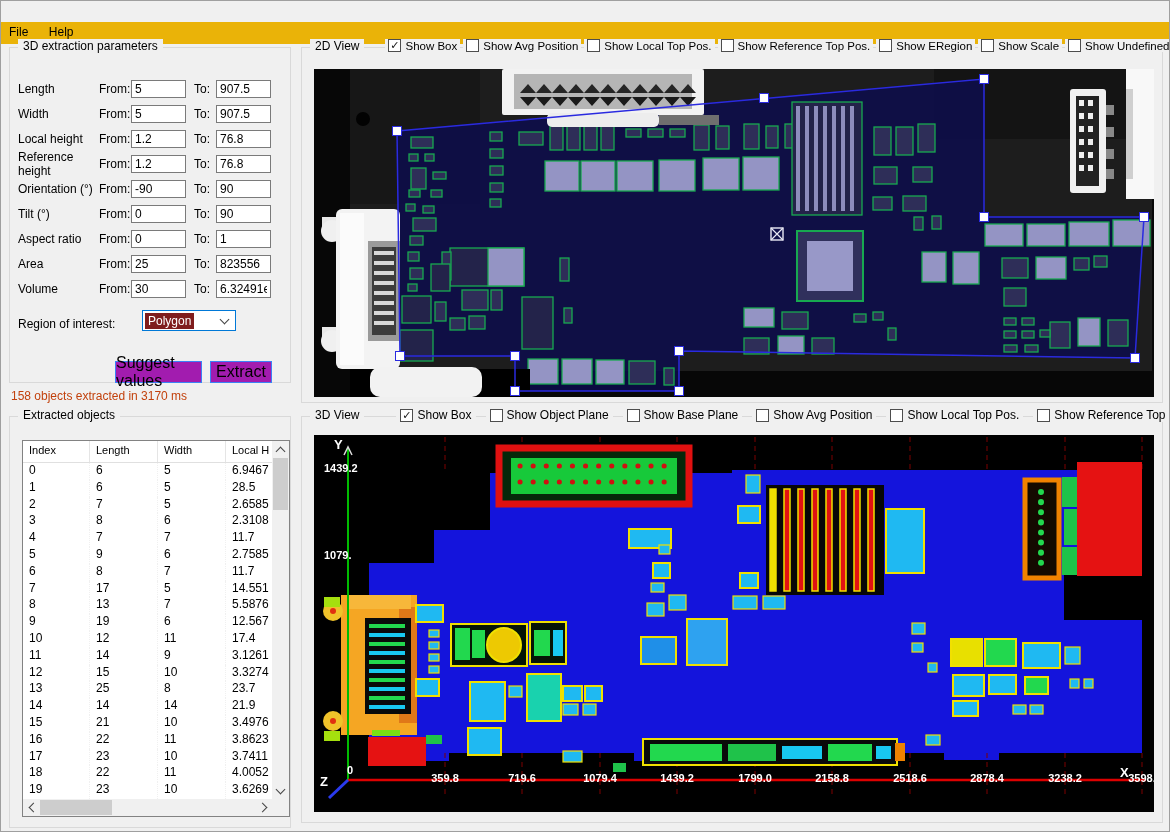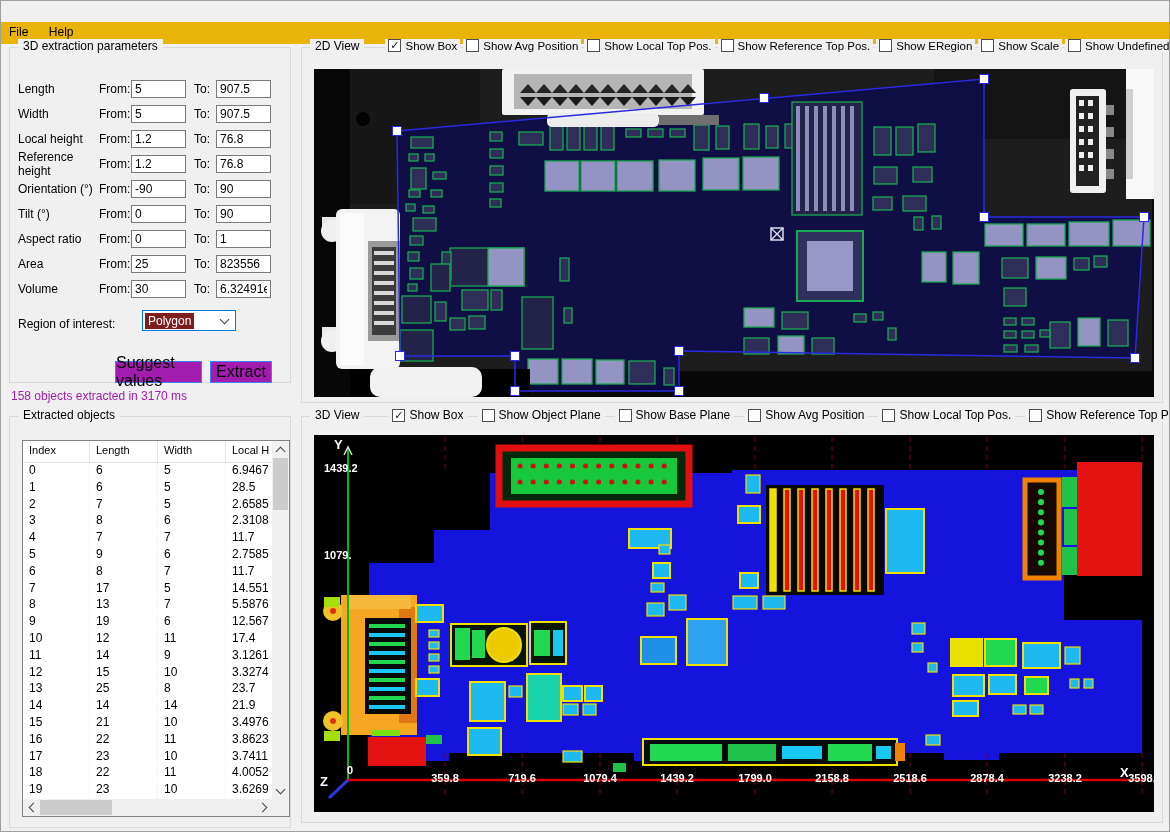--- a/index.html
+++ b/index.html
@@ -31,21 +31,21 @@
   .p-to{width:22px;margin-left:8px;font-size:12px;color:#000;}
   .p-input{width:55px;height:18px;border:1px solid #7a7a7a;background:#fff;font-size:12px;padding:0 3px;color:#000;}
   .roi-label{position:absolute;left:8px;top:269px;font-size:12px;color:#000;}
   .combo{position:absolute;left:132px;top:262px;width:94px;height:21px;border:1px solid #0078d7;background:#fff;display:flex;align-items:center;padding-left:2px;}
   .combo-sel{font-size:12px;color:#fff;background:#7f1d1d;padding:1px 3px;}
   .chev{width:7px;height:7px;border-left:1px solid #444;border-top:1px solid #444;}
   .chev-down{transform:rotate(225deg);position:absolute;right:7px;top:5px;}
   .btn{position:absolute;height:22px;background:#a21caf;border:1px solid #3b82f6;font-size:16px;color:#000;display:flex;align-items:center;justify-content:center;}
   .btn-suggest{left:105px;top:313px;width:87px;}
   .btn-extract{left:200px;top:313px;width:62px;}
-  .status{position:absolute;left:10px;top:388px;font-size:12px;color:#a21caf;}
+  .status{position:absolute;left:10px;top:388px;font-size:12px;color:#c2410c;}
   
   .table{position:absolute;left:12px;top:23px;width:268px;height:377px;border:1px solid #828282;background:#fff;}
   .thead{position:absolute;left:0;top:0;right:17px;height:22px;display:flex;border-bottom:1px solid #e0e0e0;background:#fff;}
   .th{font-size:11px;color:#000;padding:3px 0 0 6px;border-right:1px solid #e5e5e5;}
   .tbody{position:absolute;left:0;top:22px;right:17px;bottom:17px;overflow:hidden;}
   .tr{display:flex;height:16.8px;}
   .td{font-size:12px;color:#000;padding-left:6px;border-right:1px dotted #f0f0f0;overflow:hidden;white-space:nowrap;}
   .col0{width:67px;} .col1{width:68px;} .col2{width:68px;} .col3{flex:1;border-right:none;}
   .vscroll{position:absolute;right:0;top:0;bottom:17px;width:17px;background:#f0f0f0;}
   .hscroll{position:absolute;left:0;right:17px;bottom:0;height:17px;background:#f0f0f0;}
@@ -542,21 +542,21 @@
         <g>
           <rect x="457" y="159" width="12" height="12" fill="#10104a" stroke="#e8e8f4" stroke-width="1.4"></rect>
           <path d="M457,159 L469,171 M469,159 L457,171" stroke="#e8e8f4" stroke-width="1.2"></path>
         </g>
       </svg>
     </div>
   </div>
 
   <div class="group" style="left:300px;top:415px;width:862px;height:407px;">
     <div class="legend legend-3d">
-      <span class="gtitle" style="margin-right:14px;">3D View</span>
+      <span class="gtitle" style="margin-right:22px;">3D View</span>
       <span id="cbs-3d" style="display:flex;">
           <label class="cb">
             <span class="cbbox">✓</span>
             <span class="cbtext">Show Box</span>
           </label>
           <label class="cb">
             <span class="cbbox"></span>
             <span class="cbtext">Show Object Plane</span>
           </label>
           <label class="cb">

